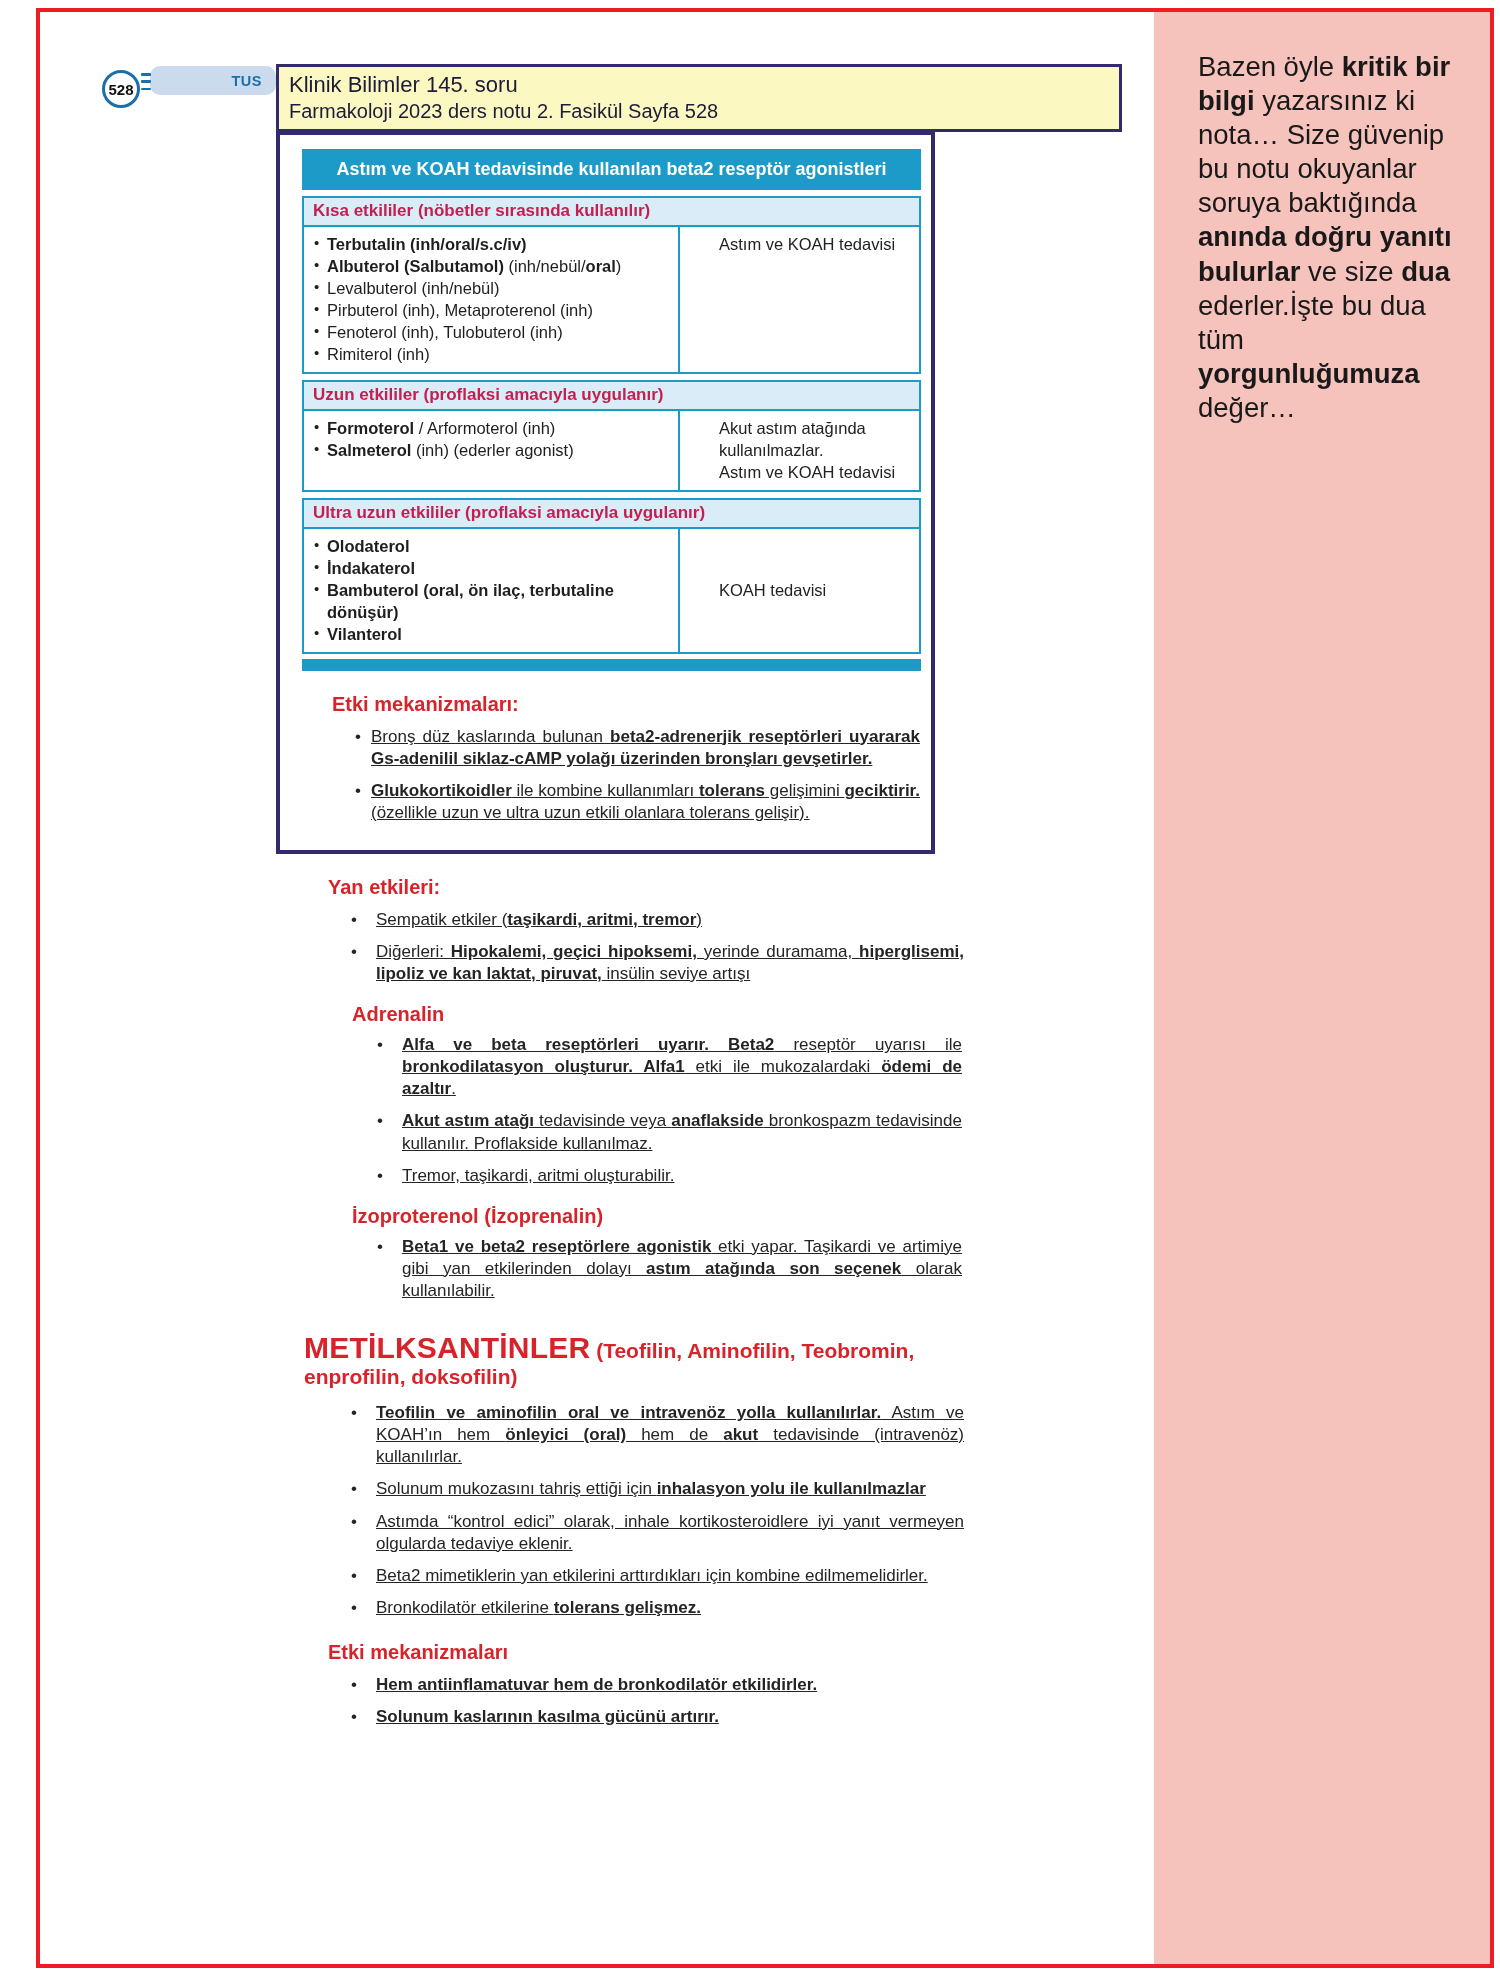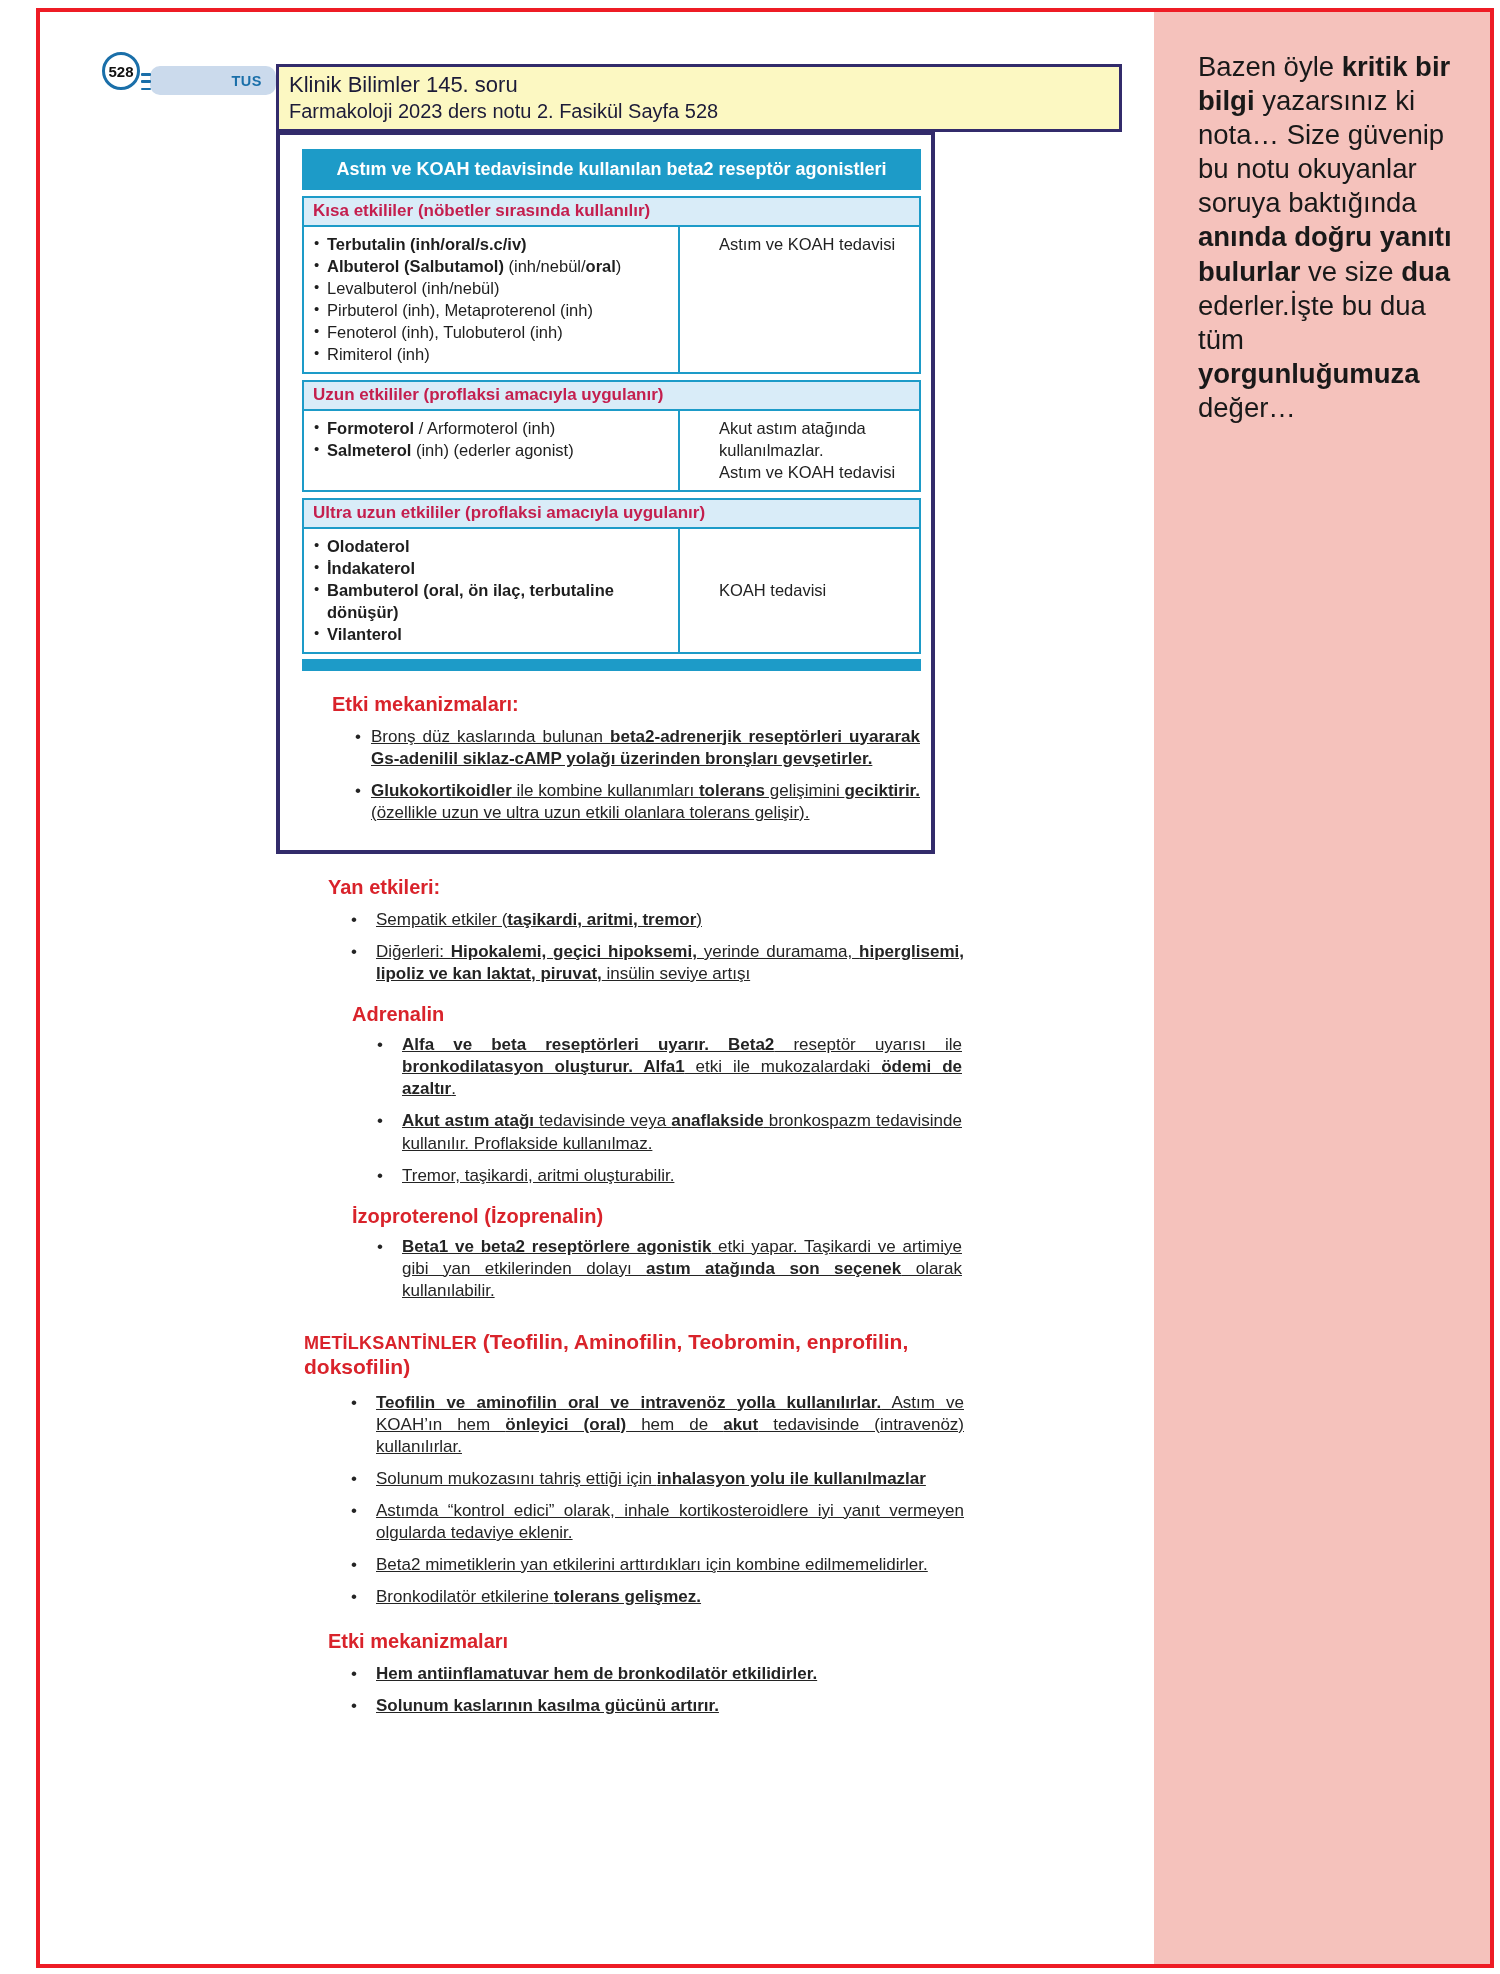--- a/index.html
+++ b/index.html
@@ -14,21 +14,21 @@
   }
   .sidebar p { margin:16px; font-size:27.5px; line-height:1.24; color:#191919; }
   
   .frame {
     position:absolute; left:36px; top:8px; width:1458px; height:1960px;
     border:4px solid var(--red,#EE1C25); box-sizing:border-box;
     pointer-events:none; z-index:9;
   }
   
   .badge-circle {
-    position:absolute; left:102px; top:52px; width:38px; height:38px; z-index:3;
+    position:absolute; left:102px; top:70px; width:38px; height:38px; z-index:3;
     border:3.5px solid var(--tusblue,#1A6FA9); border-radius:50%; background:#fff;
     display:flex; align-items:center; justify-content:center;
     font-weight:bold; font-size:15px; color:#101010; box-sizing:border-box;
   }
   .connector { position:absolute; left:141px; top:73px; width:10px; height:17px; z-index:2;
     display:flex; flex-direction:column; justify-content:space-between; }
   .connector i { display:block; height:2.5px; background:var(--tusblue,#1A6FA9); border-radius:1px; }
   .tus-pill {
     position:absolute; left:150px; top:66px; width:126px; height:29px; z-index:1;
     background:var(--pillbg,#CBDAEC); border-radius:10px; box-sizing:border-box;
@@ -66,21 +66,21 @@
     padding:6px 6px 7px 10px; }
   .dt-right { flex:1; padding:6px 6px 7px 12px; font-size:16.5px; line-height:22px; color:#222;margin-left:27px; }
   .dt-right.center { display:flex; flex-direction:column; justify-content:center; }
   .drug-line { font-size:16.5px; line-height:22px; color:#1e1e1e; padding-left:13px; position:relative; }
   .drug-line::before { content:"\2022"; position:absolute; left:0; top:-1px; font-size:15px; color:#1e1e1e; }
   .dt-bottom { height:12px; background:var(--blue,#1D9BC8); margin-top:5px; }
   
   .h-red  { margin:22px 0 10px 52px; color:var(--hred,#D9232B); font-weight:bold; font-size:20px; }
   .h-red3 { margin:18px 0 8px 76px; color:var(--hred,#D9232B); font-weight:bold; font-size:20px; }
   .metil-h { margin:28px 0 12px 28px; color:var(--hred,#D9232B); font-weight:bold; width:706px; line-height:1.18; }
-  .metil-main { font-size:18px; letter-spacing:.2px; }
+  .metil-main { font-size:30px; letter-spacing:.2px; }
   .metil-rest { font-size:21px; }
   ul.bullets { list-style:none; margin:0 0 0 74px; padding:0; }
   ul.bullets li {
     position:relative; padding-left:17px; font-size:17px; line-height:1.3;
     color:#242424; margin-bottom:10px; text-align:justify;text-decoration:underline;
   }
   ul.bullets li::before { content:"\2022"; position:absolute; left:1px; top:0; color:#242424; }
   ul.box-ul { width:566px; margin-top:2px; }
   ul.l1 { width:614px; }
   ul.l1 li { padding-left:26px; }

